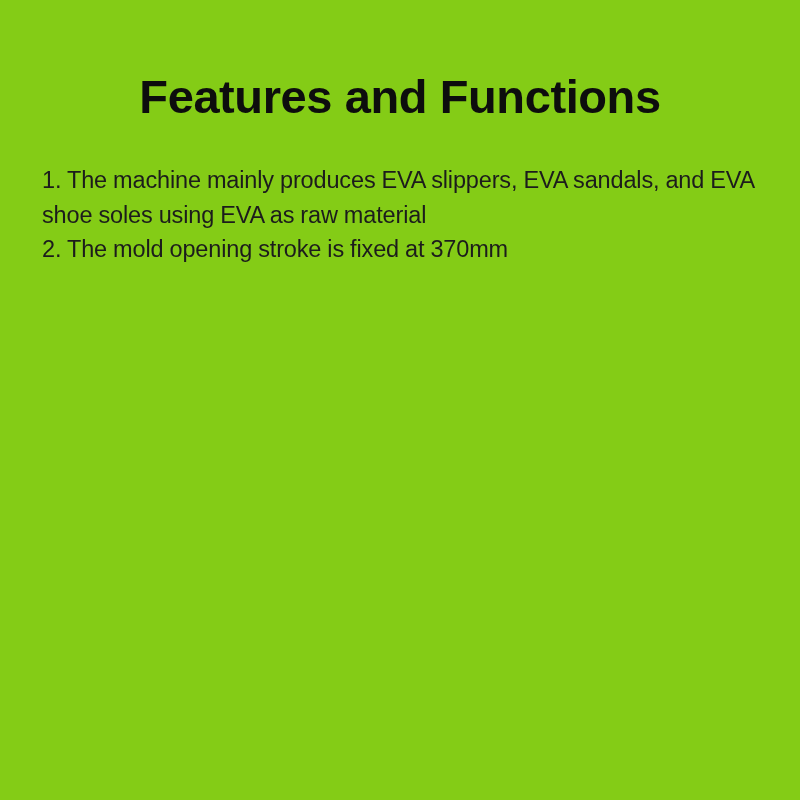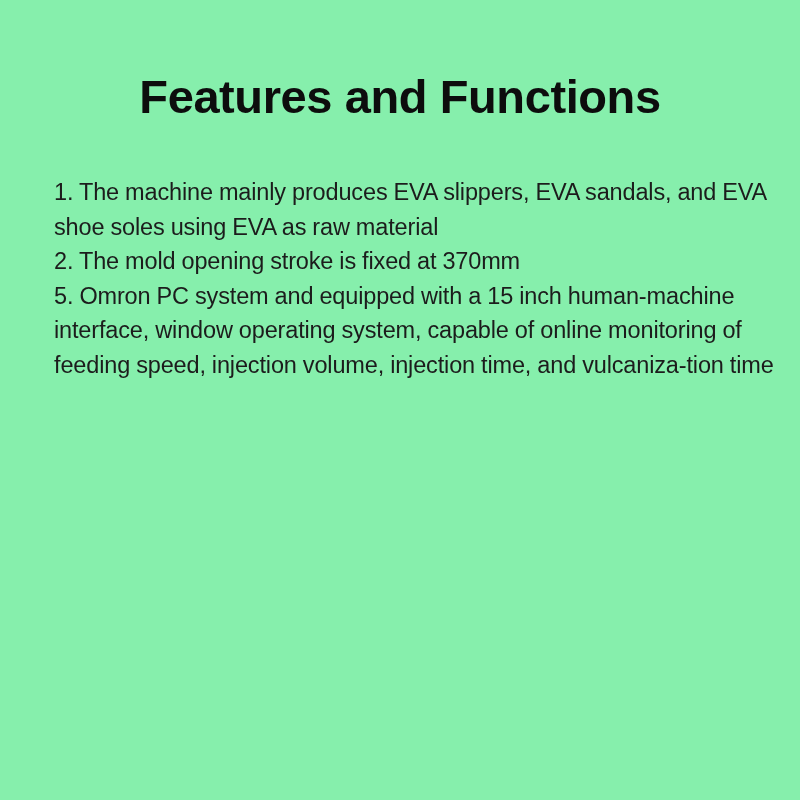--- a/index.html
+++ b/index.html
@@ -10,21 +10,21 @@
     width: 800px;
     height: 800px;
     background: #ffffff;
     font-family: "Liberation Sans", sans-serif;
     overflow: hidden;
   }
   .page {
     position: relative;
     width: 800px;
     height: 800px;
-    background: #86efac;
+    background: #84cc16;
     box-sizing: border-box;
   }
   .page-title {
     position: absolute;
     top: 38px;
     left: 0;
     width: 800px;
     text-align: center;
     font-family: "Liberation Sans", sans-serif;
     font-weight: bold;
@@ -32,21 +32,21 @@
     line-height: 56px;
     letter-spacing: -0.4px;
     color: #0d0d0d;
     white-space: nowrap;
   }
   .features-list {
     position: absolute;
     top: 163px;
     left: 42px;
     width: 742px;
-    margin: 12px;
+    margin: 0;
     padding: 0;
     list-style: none;
   }
   .feature-item {
     font-family: "Liberation Sans", sans-serif;
     font-size: 23.5px;
     line-height: 34.6px;
     color: #1c1c1c;
     letter-spacing: -0.15px;
     word-spacing: -0.3px;
@@ -58,16 +58,15 @@
 </head>
 <body>
 
 <div class="page">
 
   <h1 class="page-title">Features and Functions</h1>
 
   <ul class="features-list">
     <li class="feature-item">1. The machine mainly produces EVA slippers, EVA sandals, and EVA shoe soles using EVA as raw material</li>
     <li class="feature-item">2. The mold opening stroke is fixed at 370mm</li>
-    <li class="feature-item">5. Omron PC system and equipped with a 15 inch human-machine interface, window operating system, capable of online monitoring of feeding speed, injection volume, injection time, and vulcaniza-tion time</li>
   </ul>
 
 </div>
 
 </body></html>

